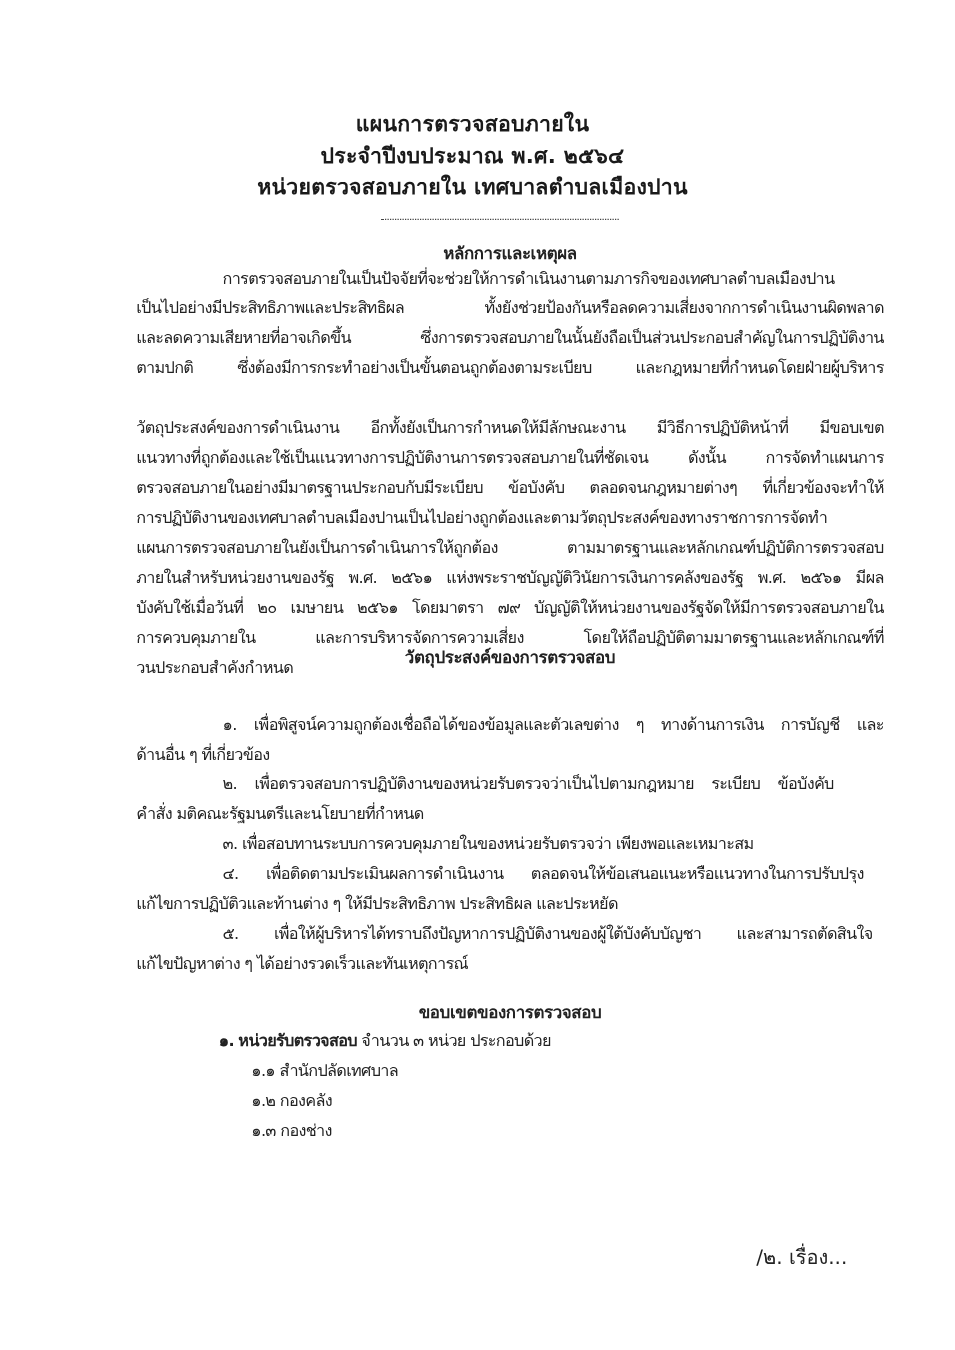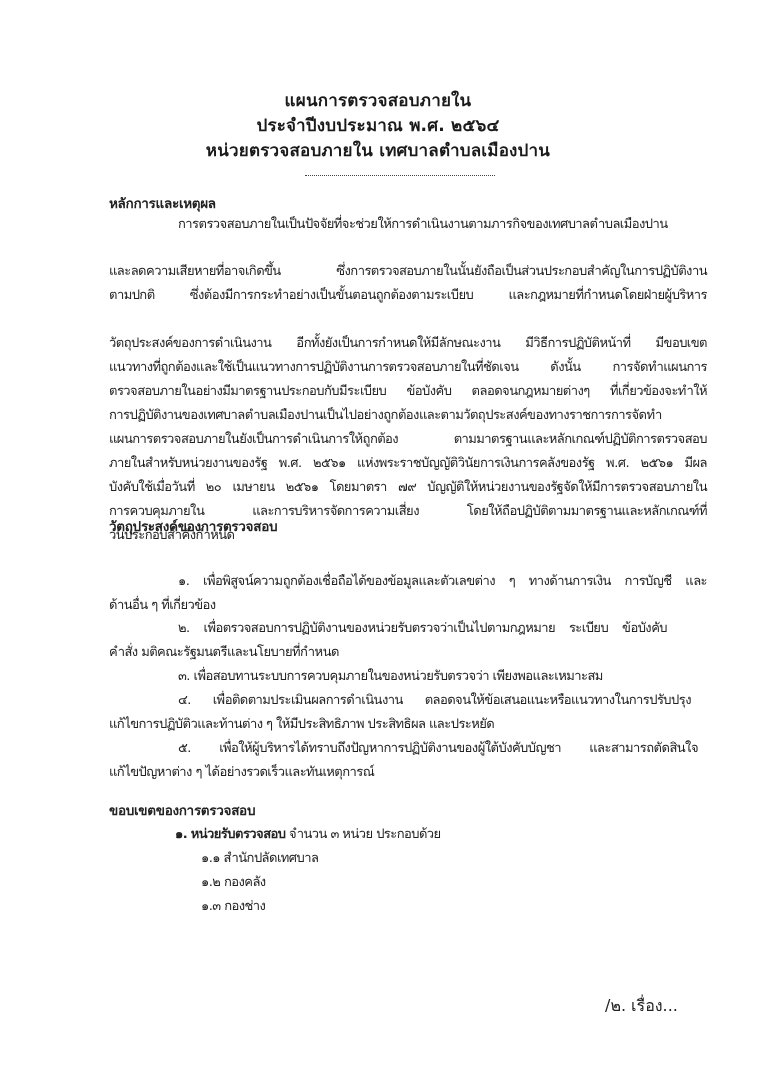--- a/index.html
+++ b/index.html
@@ -17,21 +17,21 @@
   .dots {
     position: absolute; left: 305px; top: 175px; width: 190px; height: 0;
     border-top: 1px dotted #444;
   }
   .line {
     position: absolute; left: 109px; width: 598px; white-space: nowrap;
     font-size: 13px; line-height: 18px; height: 18px; overflow: visible;
     letter-spacing: -0.55px; color: #222;
   }
   .justify { text-align: justify; text-align-last: justify; }
-  .heading { font-weight: bold; font-size: 13.5px; letter-spacing: -0.3px; }
+  .heading { font-weight: bold; font-size: 13.5px; letter-spacing: -0.3px; text-align: center; }
   .ind1 { left: 178px; width: 529px; }
   .ind-scope { left: 175px; }
   .ind-sub { left: 201px; }
   .b { font-weight: bold; }
   .footer-note {
     position: absolute; left: 605px; top: 993px; font-size: 16px; white-space: nowrap; color: #222;
   }
 </style>
 </head>
 <body>
@@ -40,20 +40,21 @@
 
   <div class="title-block">
     <div class="title-line">แผนการตรวจสอบภายใน</div>
     <div class="title-line">ประจำปีงบประมาณ พ.ศ. ๒๕๖๔</div>
     <div class="title-line">หน่วยตรวจสอบภายใน เทศบาลตำบลเมืองปาน</div>
   </div>
   <div class="dots"></div>
 
   <div class="line heading" style="top:194px">หลักการและเหตุผล</div>
   <div class="line ind1 justify" style="top:215px">การตรวจสอบภายในเป็นปัจจัยที่จะช่วยให้การดำเนินงานตามภารกิจของเทศบาลตำบลเมืองปาน</div>
+  <div class="line justify" style="top:238px">เป็นไปอย่างมีประสิทธิภาพและประสิทธิผล ทั้งยังช่วยป้องกันหรือลดความเสี่ยงจากการดำเนินงานผิดพลาด</div>
   <div class="line justify" style="top:286px">ตามปกติ ซึ่งต้องมีการกระทำอย่างเป็นขั้นตอนถูกต้องตามระเบียบ และกฎหมายที่กำหนดโดยฝ่ายผู้บริหาร</div>
   <div class="line justify" style="top:262px">และลดความเสียหายที่อาจเกิดขึ้น ซึ่งการตรวจสอบภายในนั้นยังถือเป็นส่วนประกอบสำคัญในการปฏิบัติงาน</div>
   <div class="line justify" style="top:334px">วัตถุประสงค์ของการดำเนินงาน อีกทั้งยังเป็นการกำหนดให้มีลักษณะงาน มีวิธีการปฏิบัติหน้าที่ มีขอบเขต</div>
   <div class="line justify" style="top:358px">แนวทางที่ถูกต้องและใช้เป็นแนวทางการปฏิบัติงานการตรวจสอบภายในที่ชัดเจน ดังนั้น การจัดทำแผนการ</div>
   <div class="line justify" style="top:382px">ตรวจสอบภายในอย่างมีมาตรฐานประกอบกับมีระเบียบ ข้อบังคับ ตลอดจนกฎหมายต่างๆ ที่เกี่ยวข้องจะทำให้</div>
   <div class="line justify" style="top:406px">การปฏิบัติงานของเทศบาลตำบลเมืองปานเป็นไปอย่างถูกต้องและตามวัตถุประสงค์ของทางราชการการจัดทำ</div>
   <div class="line justify" style="top:430px">แผนการตรวจสอบภายในยังเป็นการดำเนินการให้ถูกต้อง ตามมาตรฐานและหลักเกณฑ์ปฏิบัติการตรวจสอบ</div>
   <div class="line justify" style="top:454px">ภายในสำหรับหน่วยงานของรัฐ พ.ศ. ๒๕๖๑ แห่งพระราชบัญญัติวินัยการเงินการคลังของรัฐ พ.ศ. ๒๕๖๑ มีผล</div>
   <div class="line justify" style="top:478px">บังคับใช้เมื่อวันที่ ๒๐ เมษายน ๒๕๖๑ โดยมาตรา ๗๙ บัญญัติให้หน่วยงานของรัฐจัดให้มีการตรวจสอบภายใน</div>
   <div class="line justify" style="top:502px">การควบคุมภายใน และการบริหารจัดการความเสี่ยง โดยให้ถือปฏิบัติตามมาตรฐานและหลักเกณฑ์ที่</div>

